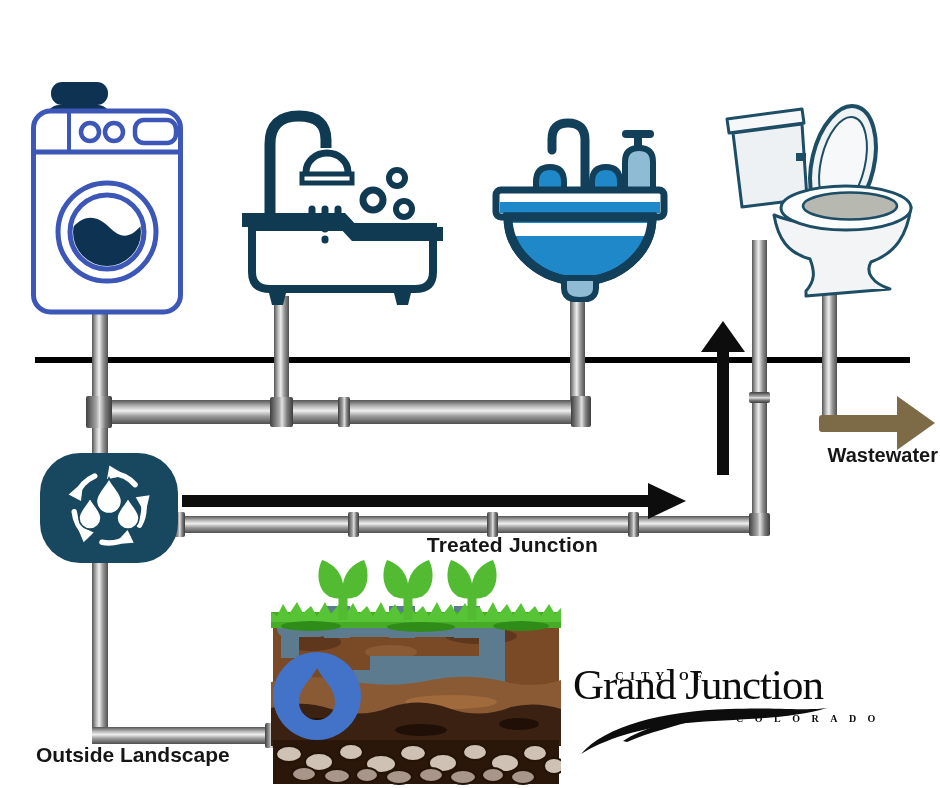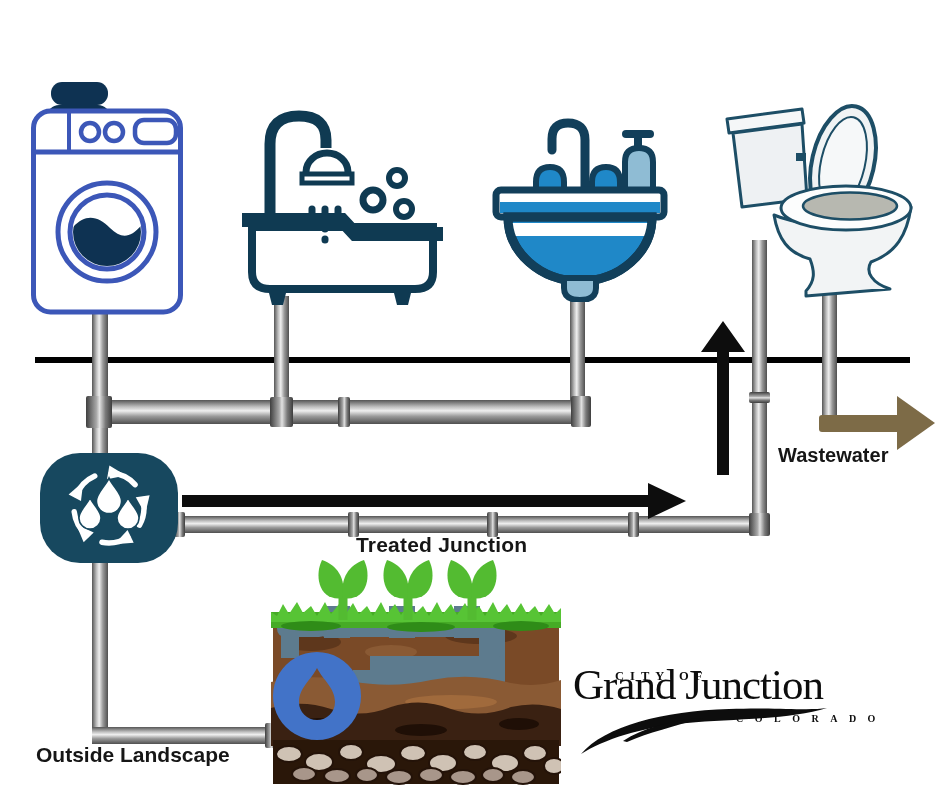--- a/index.html
+++ b/index.html
@@ -7,21 +7,21 @@
          font-family:"Liberation Sans",sans-serif;}
   .abs{position:absolute;}
   
   #floor{left:35px;top:357px;width:875px;height:6px;background:#000;}
   
   .pipe-v{background:linear-gradient(90deg,#555 0%,#bdbdbd 28%,#efefef 45%,#9a9a9a 68%,#4f4f4f 100%);}
   .pipe-h{background:linear-gradient(180deg,#555 0%,#bdbdbd 28%,#efefef 45%,#9a9a9a 68%,#4f4f4f 100%);}
   .sleeve-v{background:linear-gradient(90deg,#3f3f3f,#a8a8a8 40%,#e2e2e2 52%,#7a7a7a 75%,#3d3d3d);border-radius:2px;}
   .sleeve-h{background:linear-gradient(180deg,#3f3f3f,#a8a8a8 40%,#e2e2e2 52%,#7a7a7a 75%,#3d3d3d);border-radius:2px;}
   
-  .lbl{color:#161616;font-weight:bold;text-align:left;}
+  .lbl{color:#161616;font-weight:bold;text-align:right;}
   #lbl-treated{left:356px;top:533px;width:242px;font-size:21px;letter-spacing:.2px;}
   #lbl-waste{left:778px;top:440px;width:160px;font-size:20px;line-height:31px;}
   #lbl-outside{left:36px;top:743px;width:240px;font-size:21px;text-align:left;}
   
   #logo{left:573px;top:652px;width:350px;height:110px;color:#0d0d0d;}
   #logo .cityof{position:absolute;left:42px;top:9px;font-family:"Liberation Serif",serif;
         font-weight:bold;font-size:12.5px;letter-spacing:6px;margin-top:8px;}
   #logo .gjname{position:absolute;left:0;top:8px;font-family:"Liberation Serif",serif;
         font-weight:normal;font-size:43px;letter-spacing:-1px;white-space:nowrap;}
   #logo .state{position:absolute;left:156px;top:61px;font-family:"Liberation Serif",serif;

